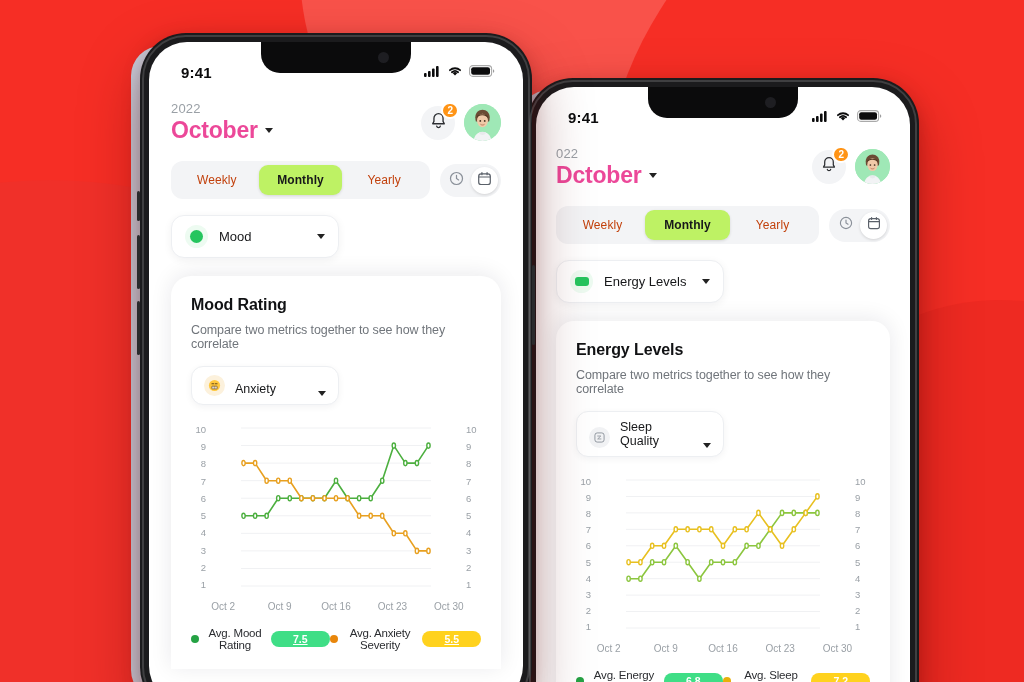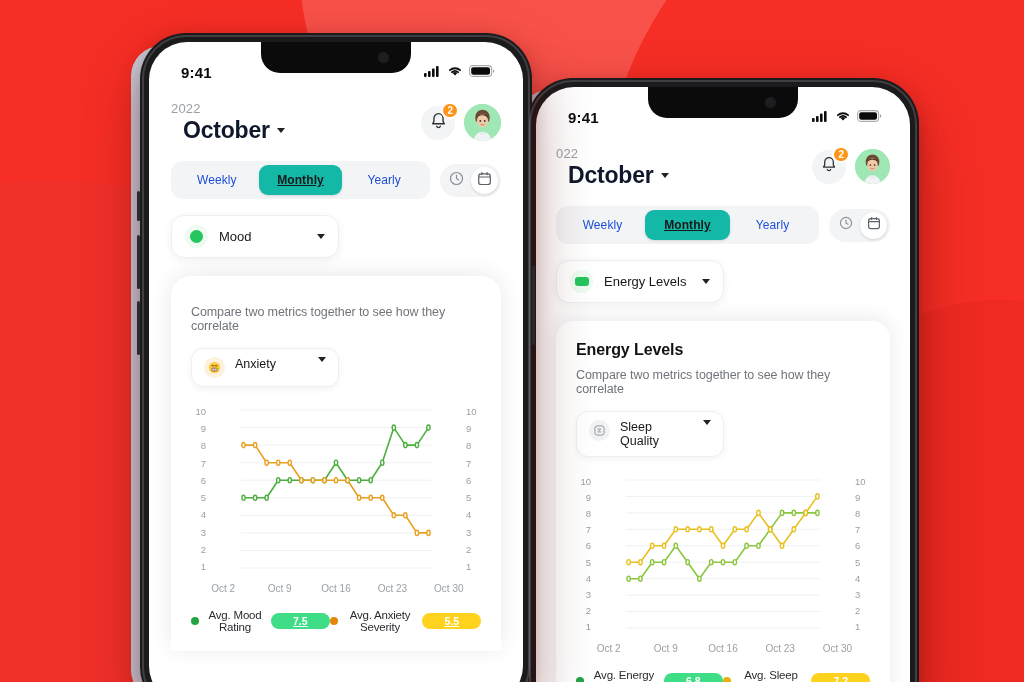--- a/index.html
+++ b/index.html
@@ -64,42 +64,42 @@
   .notch .cam {
     position:absolute; right:22px; top:10px; width:11px; height:11px;
     border-radius:50%; background:#1E1E22;
   }
 
   
   .app { padding:0 22px; }
   .hdr { display:flex; align-items:flex-start; justify-content:space-between; padding:13px 0 0; }
   .hdr-left .year { font-size:13px; color:#9AA0A6; letter-spacing:.2px; margin-bottom:1px; }
   .hdr-left .month-row { display:flex; align-items:center; gap:7px; }
-  .hdr-left .month { font-size:23px; font-weight:700; color:#0f172a; letter-spacing:-.2px;margin-left:12px; }
+  .hdr-left .month { font-size:23px; font-weight:700; color:#ec4899; letter-spacing:-.2px; }
   .caret { width:0;height:0;border-left:4.5px solid transparent;border-right:4.5px solid transparent;border-top:5.5px solid #222; }
   .hdr-right { display:flex; align-items:center; gap:9px; padding-top:3px; }
   .bell-wrap { position:relative; width:34px; height:34px; border-radius:50%; background:#F3F4F6; display:flex; align-items:center; justify-content:center; }
   .badge {
     position:absolute; top:-4px; right:-4px; min-width:17px; height:17px; padding:0 4px;
     border-radius:9px; background:#FF9416; color:#fff; font-size:10px; font-weight:700;
     display:flex; align-items:center; justify-content:center; border:2px solid #fff;
   }
   .avatar {
     width:35px; height:35px; border-radius:50%;
     background:#9FE8B6; overflow:hidden; position:relative; flex:none;
   }
 
   
   .seg-row { display:flex; align-items:center; gap:10px; margin-top:17px; }
   .seg { flex:1; display:flex; background:#F3F4F6; border-radius:12px; padding:4px; }
   .seg-item {
-    flex:1; text-align:center; font-size:12px; color:#1d4ed8; padding:8px 0;
+    flex:1; text-align:center; font-size:12px; color:#c2410c; padding:8px 0;
     border-radius:9px; letter-spacing:.1px;
   }
-  .seg-item.active { background:#14b8a6; color:#17181A; font-weight:600; box-shadow:0 1px 3px rgba(0,0,0,.12);text-decoration:underline; }
+  .seg-item.active { background:#bef264; color:#17181A; font-weight:600; box-shadow:0 1px 3px rgba(0,0,0,.12); }
   .icon-pill { display:flex; align-items:center; background:#F3F4F6; border-radius:17px; padding:3px; gap:1px; }
   .icon-btn { width:27px;height:27px;border-radius:50%;display:flex;align-items:center;justify-content:center; }
   .icon-btn.sel { background:#fff; box-shadow:0 1px 3px rgba(0,0,0,.14); }
 
   
   .metric-sel {
     margin-top:16px; display:flex; align-items:center; gap:11px;
     background:#fff; border:1px solid #EDEFF2; border-radius:13px;
     padding:9px 13px; width:168px; box-shadow:0 2px 8px rgba(20,20,40,.06);
   }
@@ -109,21 +109,21 @@
 
   
   .card {
     margin-top:18px; background:#fff; border-radius:20px 20px 0 0;
     padding:20px 20px 0; box-shadow:0 -2px 22px rgba(20,20,40,.09);
     position:relative;
   }
   .card-title { font-size:16px; font-weight:700; color:#111214; letter-spacing:-.1px; }
   .card-sub { font-size:12.5px; color:#70757B; margin-top:9px; letter-spacing:-.1px; }
   .cmp-sel {
-    margin-top:15px; display:flex; align-items:flex-start; gap:10px;
+    margin-top:15px; display:flex; align-items:flex-end; gap:10px;
     background:#fff; border:1px solid #EDEFF2; border-radius:12px;
     padding:8px 12px; width:148px; box-shadow:0 2px 7px rgba(20,20,40,.05);
   }
   .emo { width:21px;height:21px;border-radius:50%;background:#FCF1DC;display:flex;align-items:center;justify-content:center;font-size:12px;flex:none; }
   .cmp-sel .lbl { flex:1; font-size:12.5px; color:#17181A; }
 
   
   .chart-wrap { margin-top:17px; display:flex; align-items:stretch;gap:28px; }
   .ax { width:22px; display:flex; flex-direction:column; justify-content:space-between;
         font-size:9.5px; color:#9AA0A6; padding:2px 0 2px; }
@@ -487,20 +487,21 @@
 
       <div class="metric-sel">
         <span class="dot-circ">
             <span class="dot-in"></span>
           </span>
         <span class="lbl">Mood</span>
         <span class="caret"></span>
       </div>
 
       <div class="card">
+        <div class="card-title">Mood Rating</div>
         <div class="card-sub">Compare two metrics together to see how they correlate</div>
 
         <div class="cmp-sel">
           <span class="emo">
             <svg width="13" height="13" viewBox="0 0 14 14">
                 <circle cx="7" cy="7" r="6" fill="#FFC83D"></circle>
                 <path d="M4.2 5.2h2M7.8 5.2h2" stroke="#6B4B18" stroke-width="1.1" stroke-linecap="round"></path>
                 <rect x="4" y="7.7" width="6" height="3" rx=".7" fill="#fff" stroke="#6B4B18" stroke-width=".7"></rect>
                 <path d="M5.4 7.7v3M7 7.7v3M8.6 7.7v3" stroke="#6B4B18" stroke-width=".5"></path>
               </svg>

